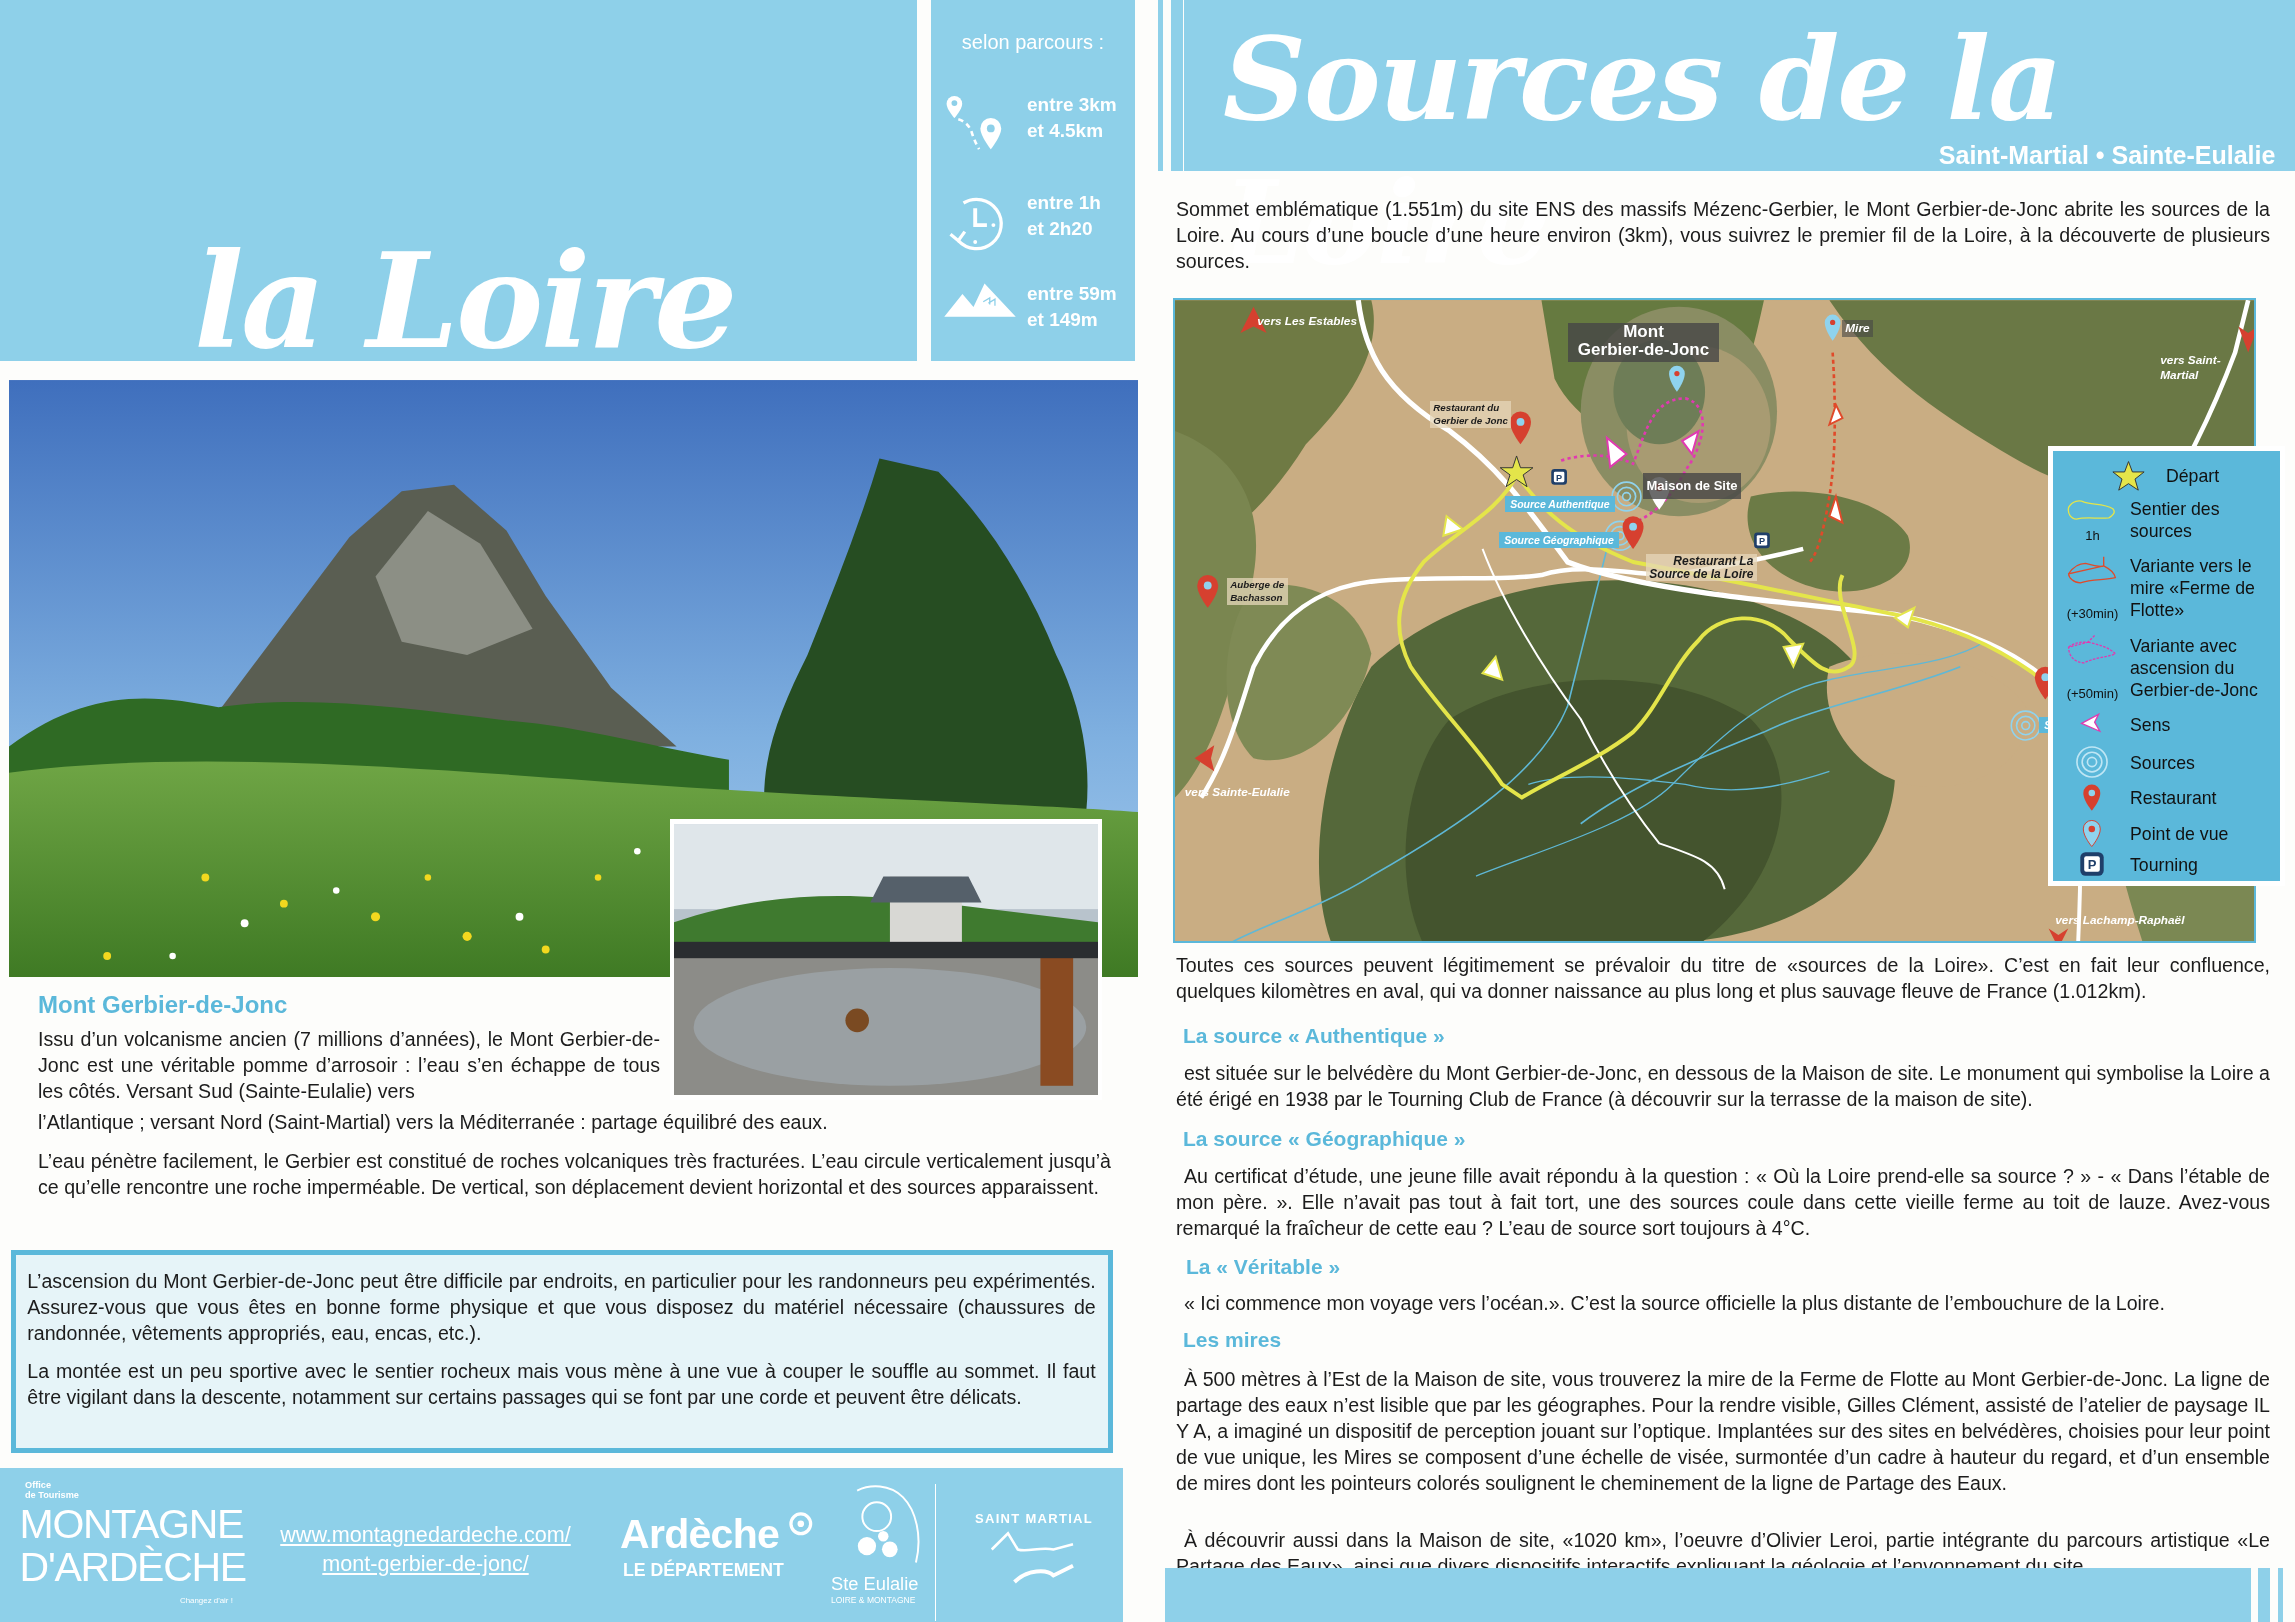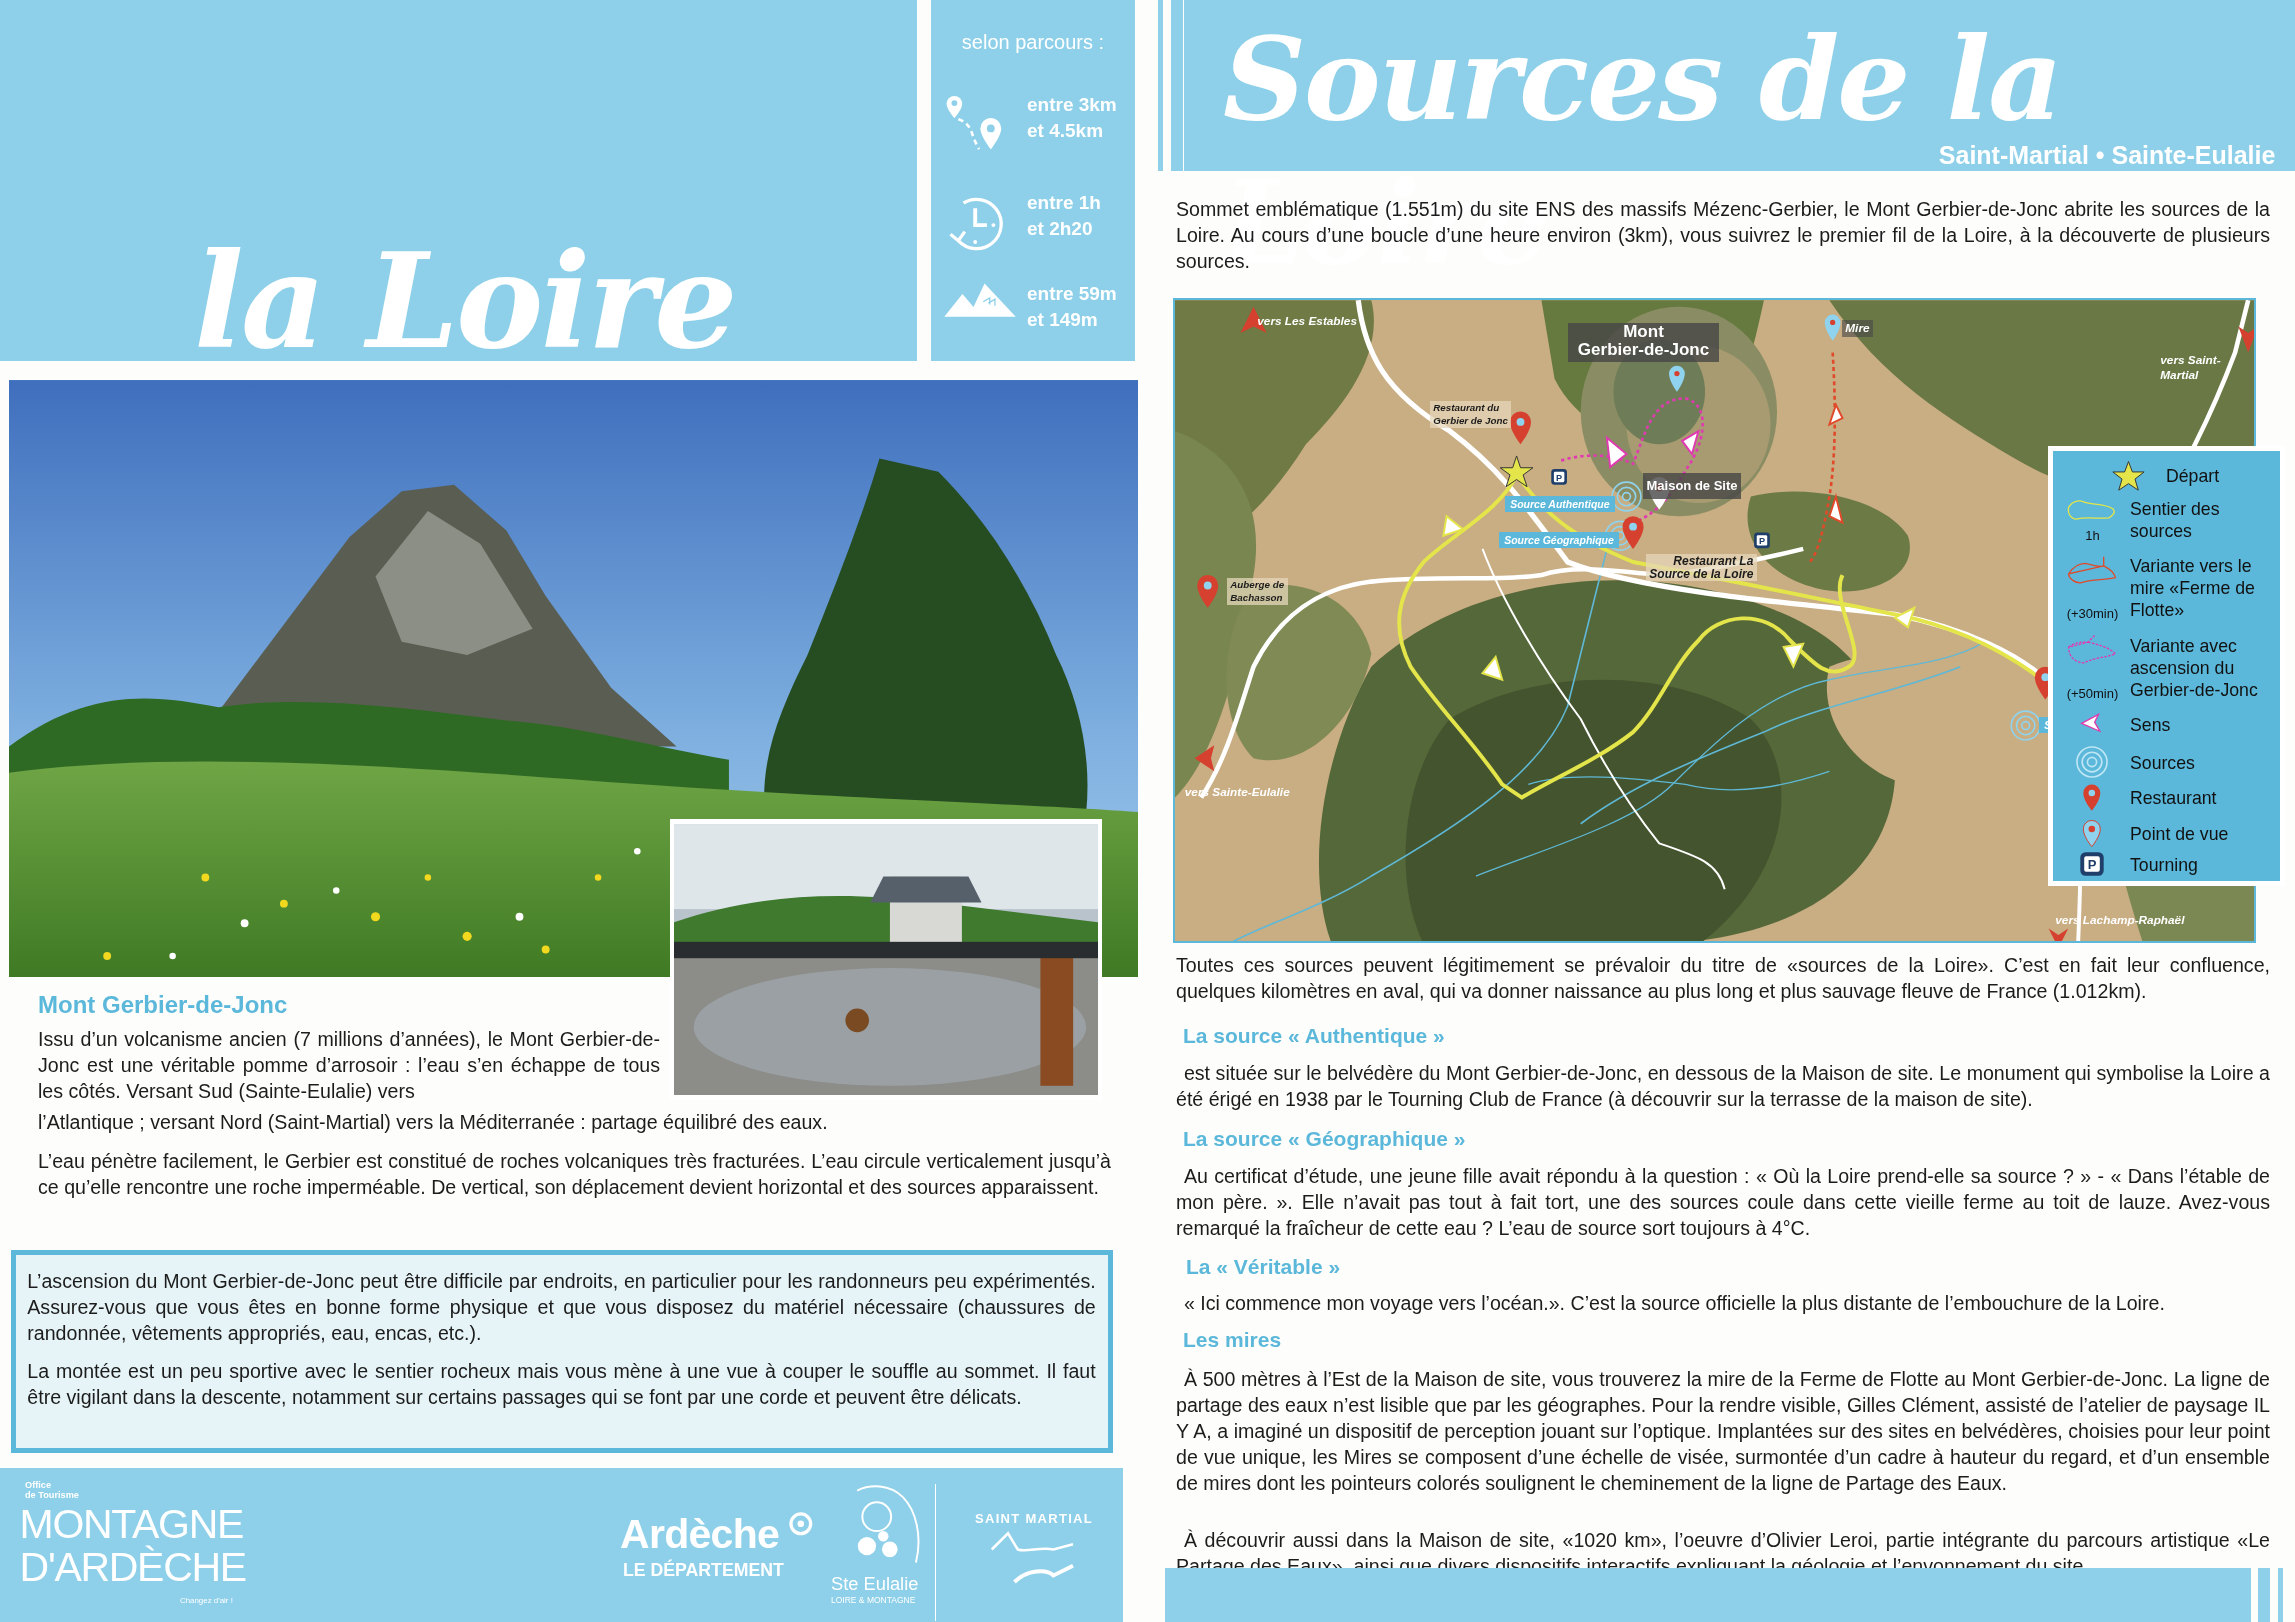--- a/index.html
+++ b/index.html
@@ -439,20 +439,24 @@
 <div id="footer-left" class="abs" style="top:1468px;">
 
   <div class="logo-text" style="left:25px;top:13px;font-size:9.2px;font-weight:bold;line-height:9.8px;">
     <div>Office</div>
     <div>de Tourisme</div>
   </div>
   <div class="logo-text" style="left:19.6px;top:36px;font-size:41px;line-height:41px;letter-spacing:-1.3px;font-family:'Liberation Sans Narrow','Liberation Sans',sans-serif;">MONTAGNE</div>
   <div class="logo-text" style="left:19.6px;top:79px;font-size:41px;line-height:41px;letter-spacing:-1.3px;">D'ARDÈCHE</div>
   <div class="logo-text" style="left:180px;top:128px;font-size:7.9px;">Changez d'air !</div>
 
+  <a id="footer-url" class="abs">
+    <span style="display:block;">www.montagnedardeche.com/</span>
+    <span style="display:block;">mont-gerbier-de-jonc/</span>
+  </a>
 
   <div class="logo-text" style="left:620px;top:43px;font-size:41px;font-weight:bold;letter-spacing:-0.7px;">Ardèche</div>
   <div class="logo-text" style="left:623px;top:92px;font-size:17.7px;font-weight:bold;">LE DÉPARTEMENT</div>
   <span class="logo-text" style="left:789px;top:44px;">
     <svg width="23.6" height="23.6" viewBox="0 0 36 36">
         <circle cx="18" cy="18" r="15" fill="none" stroke="#fff" stroke-width="5"></circle>
         <circle cx="18" cy="18" r="5" fill="#fff"></circle>
       </svg>
   </span>
 

